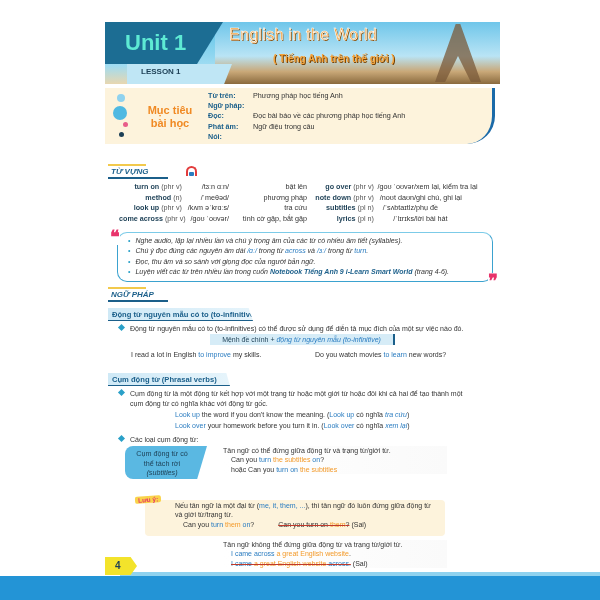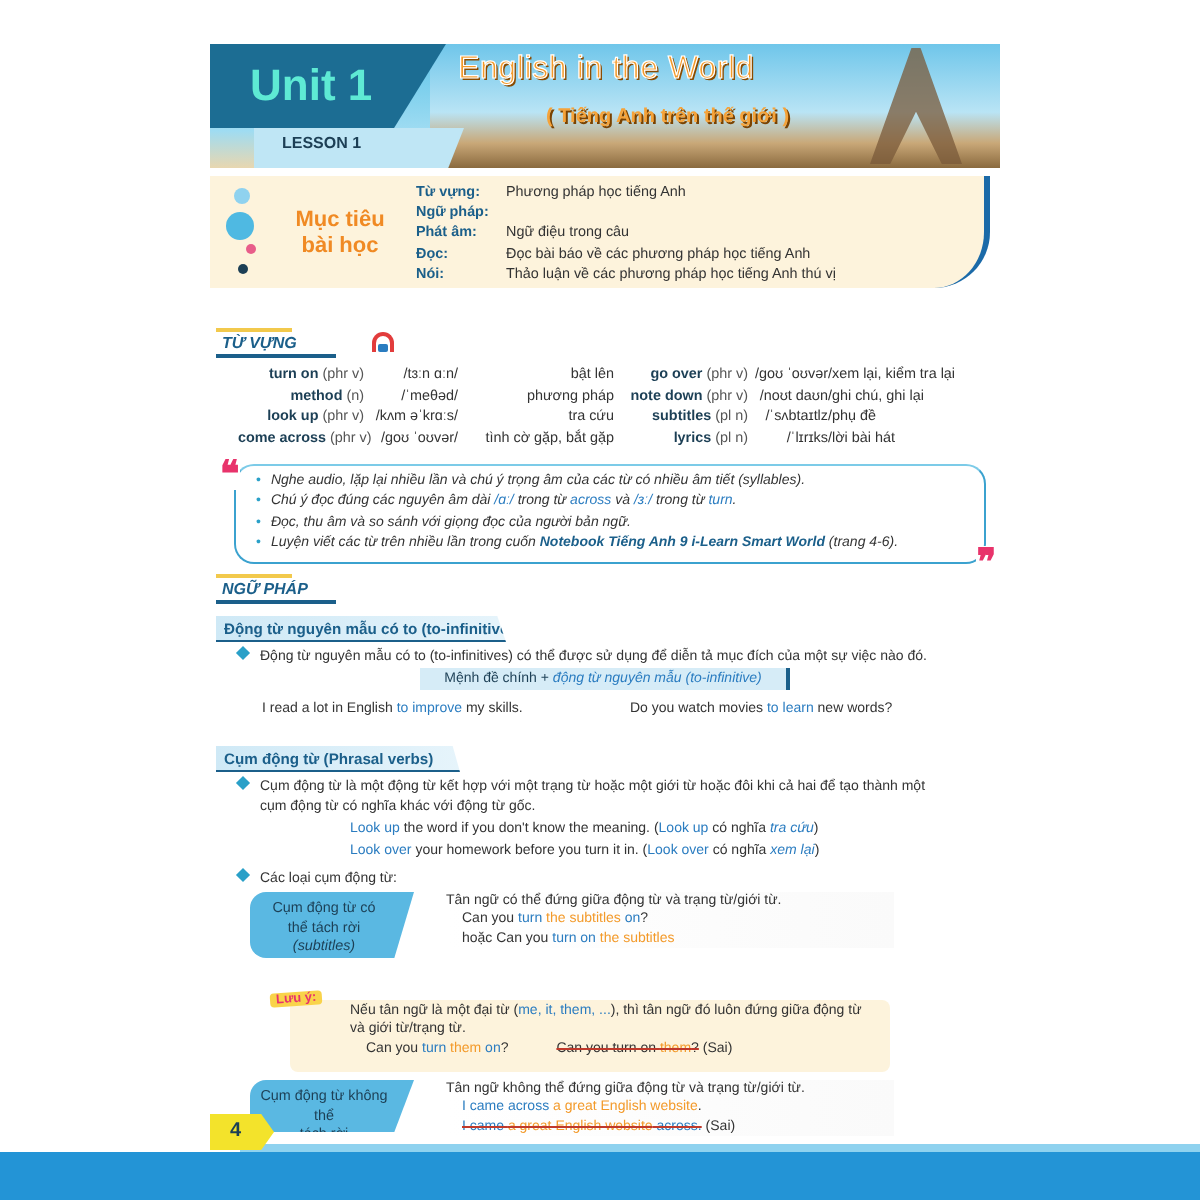--- a/index.html
+++ b/index.html
@@ -116,37 +116,36 @@
   </div>
 
   <div class="objectives">
     <div class="obj-deco1"></div>
     <div class="obj-deco2"></div>
     <div class="obj-deco3"></div>
     <div class="obj-deco4"></div>
     <div class="obj-title">Mục tiêu bài học</div>
     <div class="obj-list">
       <div class="obj-row">
-          <span class="obj-key">Từ vựng:</span>
+          <span class="obj-key">Từ trên:</span>
           <span class="obj-val">Phương pháp học tiếng Anh</span>
         </div>
       <div class="obj-row">
           <span class="obj-key">Ngữ pháp:</span>
+        </div>
+      <div class="obj-row">
+          <span class="obj-key">Đọc:</span>
+          <span class="obj-val">Đọc bài báo về các phương pháp học tiếng Anh</span>
         </div>
       <div class="obj-row">
           <span class="obj-key">Phát âm:</span>
           <span class="obj-val">Ngữ điệu trong câu</span>
         </div>
       <div class="obj-row">
-          <span class="obj-key">Đọc:</span>
-          <span class="obj-val">Đọc bài báo về các phương pháp học tiếng Anh</span>
-        </div>
-      <div class="obj-row">
           <span class="obj-key">Nói:</span>
-          <span class="obj-val">Thảo luận về các phương pháp học tiếng Anh thú vị</span>
         </div>
     </div>
   </div>
 
 
   <div class="subhead" style="left:3px; top:142px; width:100px;">
     <div class="bar"></div>
     <div class="text">TỪ VỰNG</div>
     <div class="under"></div>
     <div class="headphone-icon"></div>
@@ -252,24 +251,20 @@
   <div class="note-tag">Lưu ý:</div>
   <div class="note-text">
     <div><span>Nếu tân ngữ là một đại từ (</span><span class="blue">me, it, them, ...</span><span>), thì tân ngữ đó luôn đứng giữa động từ</span></div>
     <div>và giới từ/trạng từ.</div>
     <div style="margin-left:8px;">
       <span>Can you </span><span class="blue">turn</span><span class="orange"> them</span><span class="blue"> on</span><span>?</span>
       <span style="margin-left:22px;" class="strike"><span>Can you turn on </span><span class="orange">them</span><span>?</span></span><span> (Sai)</span>
     </div>
   </div>
 
-  <div class="type-tag" style="top:518px; height:26px;">
-    <div>Cụm động từ không thể</div>
-    <div>tách rời (inseparable)</div>
-  </div>
   <div class="type-desc" style="top:518px;">
     <div>Tân ngữ không thể đứng giữa động từ và trạng từ/giới từ.</div>
     <div style="margin-left:8px;"><span class="blue">I came across</span><span class="orange"> a great English website</span><span>.</span></div>
     <div style="margin-left:8px;"><span class="strike"><span class="blue">I came </span><span class="orange">a great English website</span><span class="blue"> across.</span></span><span> (Sai)</span></div>
   </div>
 </div>
 
 <div class="footer-bar"></div>
 <div class="page-num-tag"></div>
 <div class="page-num">4</div>

